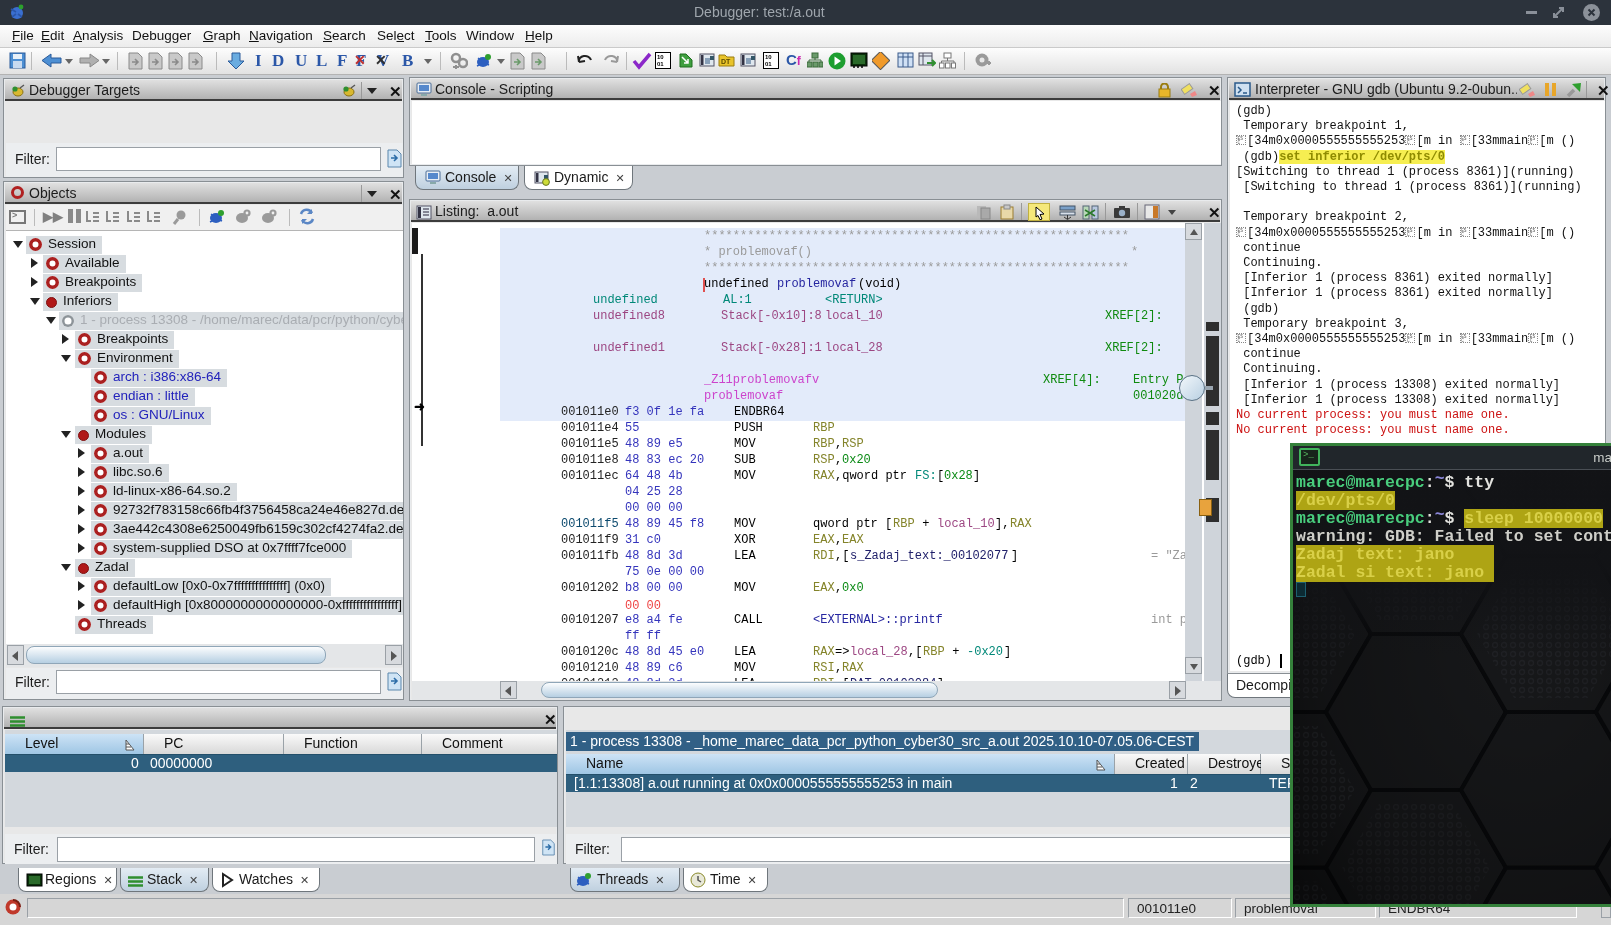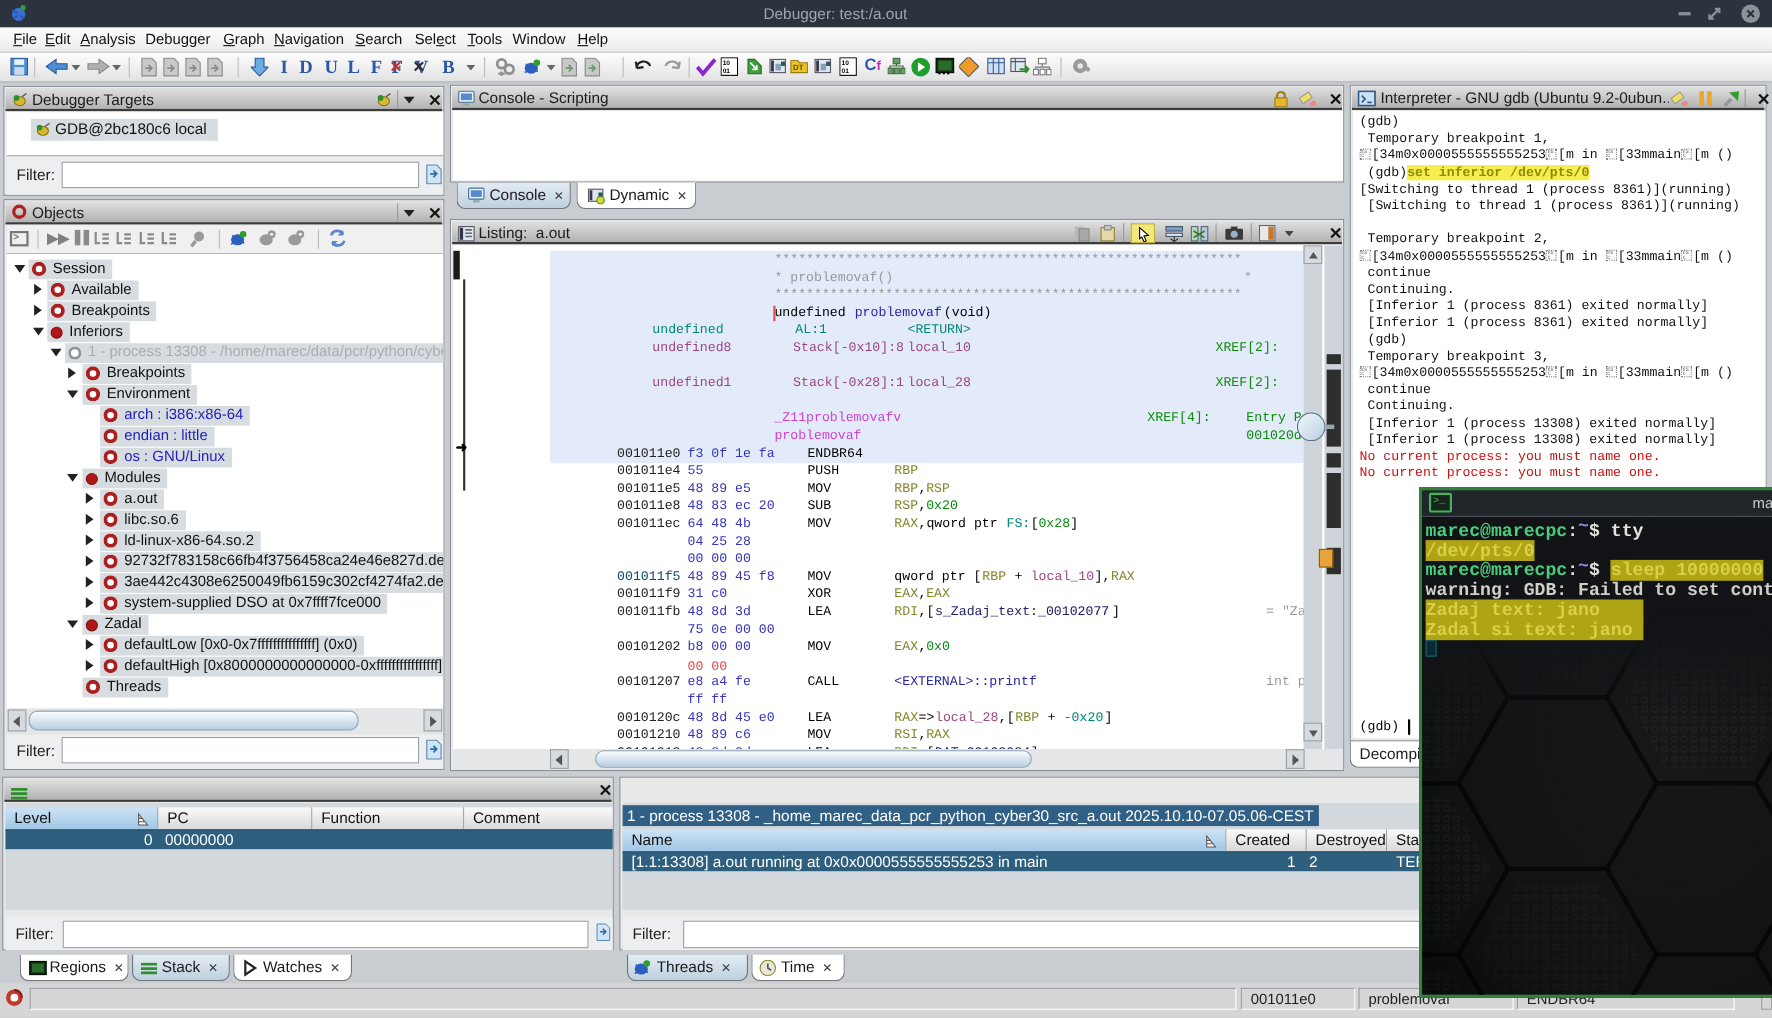--- a/index.html
+++ b/index.html
@@ -21,21 +21,21 @@
 .px { position:absolute; top:1px; font-size:15px; font-weight:bold; color:#111; }
 .parr { position:absolute; top:8px; width:0; height:0; border-left:5px solid transparent; border-right:5px solid transparent; border-top:6px solid #222; }
 .filter-row { position:absolute; font-size:14px; color:#1c1c1c; }
 .filter-row .fi { position:absolute; background:#fff; border:1px solid #9aa0a6; }
 .mono { font-family:"Liberation Mono",monospace; }
 
 .tab { position:absolute; height:24px; border:1px solid #6f767c; border-top:none; border-radius:0 0 8px 8px; background:#fff; font-size:14px; color:#1a1a1a; line-height:22px; white-space:nowrap; }
 .tab.sel { background:linear-gradient(#e3ecf4,#bfd0df); }
 .tab .x { font-size:11px; color:#444; margin-left:7px; }
 
-.th { position:absolute; background:linear-gradient(#fafafa,#d8d8d8); border-right:1px solid #9aa2a8; font-size:14px; color:#111; line-height:19px; padding-left:8px; }
+.th { position:absolute; background:linear-gradient(#fafafa,#d8d8d8); border-right:1px solid #9aa2a8; font-size:14px; color:#111; line-height:19px; padding-left:20px; }
 .th.sort { background:linear-gradient(#cde3f6,#9fc6e4); }
 .selrow { position:absolute; background:#2e5f7e; border-top:1px solid #234f6a; color:#fff; font-size:14px; line-height:17px; }
 
 .sb-thumb { position:absolute; background:linear-gradient(#fcfdfe,#b6cfe2); border:1px solid #8fa6b8; border-radius:8px; }
 .sb-btn { position:absolute; background:#d7dade; border:1px solid #9aa0a6; }
 </style>
 </head>
 <body>
 
 <div class="abs" id="titlebar">
@@ -229,29 +229,20 @@
       </svg>
     <span class="t">Debugger Targets</span>
     <svg class="abs" style="left:336px;top:3px" width="16" height="16" viewBox="0 0 16 16">
         <ellipse cx="8" cy="9" rx="5" ry="4" fill="#d8b830" stroke="#8a7010"></ellipse>
         <circle cx="5" cy="6" r="2.6" fill="#2f8f2f"></circle>
         <path d="M10 5 L14 2" stroke="#555" stroke-width="1.3"></path>
       </svg>
     <div class="abs" style="left:356px;top:2px;width:1px;height:17px;background:#999"></div>
     <div class="parr" style="left:362px"></div>
     <div class="px" style="left:384px">✕</div>
-  </div>
-  <div class="abs" style="left:2px;top:23px;width:397px;height:40px;background:#fff;border-bottom:1px solid #aaa">
-    <div class="abs" style="left:22px;top:6px;width:170px;height:20px;background:#d7dce0"></div>
-    <svg class="abs" style="left:25px;top:8px" width="16" height="16" viewBox="0 0 16 16">
-        <ellipse cx="8" cy="9" rx="5" ry="4" fill="#d8b830" stroke="#8a7010"></ellipse>
-        <circle cx="5" cy="6" r="2.6" fill="#2f8f2f"></circle>
-        <path d="M10 5 L14 2" stroke="#555" stroke-width="1.3"></path>
-      </svg>
-    <span class="abs" style="left:44px;top:7px;font-size:14px;color:#111">GDB@2bc180c6 local</span>
   </div>
   <div class="filter-row" style="left:2px;top:64px;width:397px;height:34px;background:#eceef0">
     <span class="abs" style="left:9px;top:8px">Filter:</span>
     <div class="fi" style="left:50px;top:4px;width:325px;height:24px"></div>
     <svg class="abs" style="left:380px;top:6px" width="17" height="19" viewBox="0 0 17 19">
         <path d="M2 1 h9 l4 4 v13 h-13 z" fill="#cfe4f5" stroke="#5b87ad"></path>
         <path d="M5 9 h6 M8 6 l3 3 l-3 3" stroke="#2d6da8" stroke-width="1.6" fill="none"></path>
       </svg>
   </div>
 </div>

